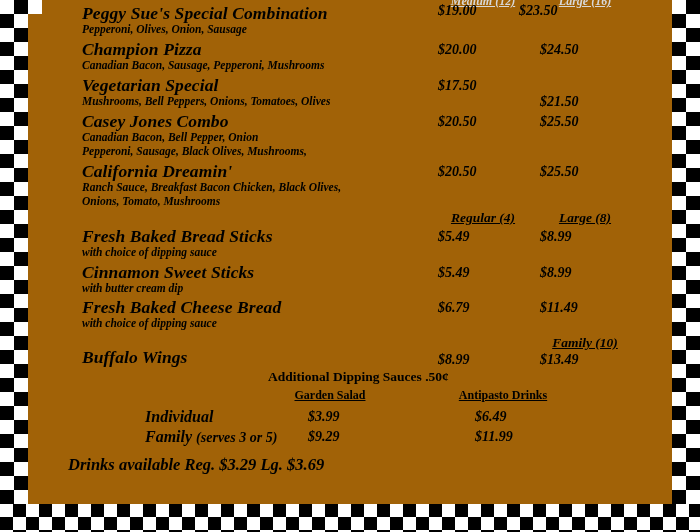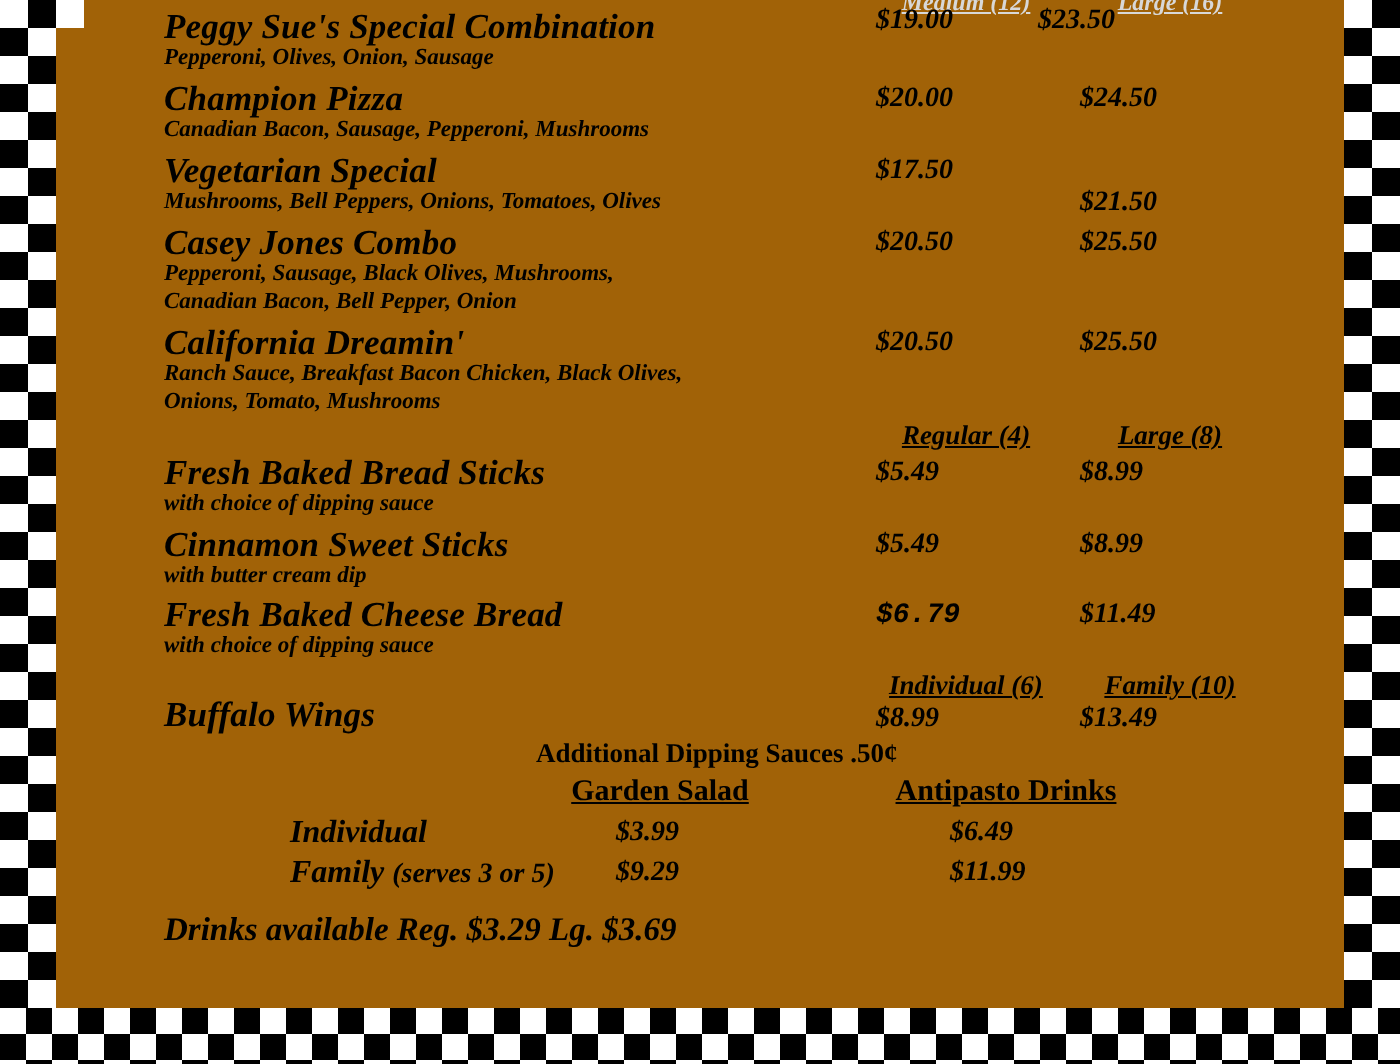--- a/index.html
+++ b/index.html
@@ -85,21 +85,21 @@
   }
   .center-note {
     position: absolute;
     font-weight: bold;
     font-size: 13.5px;
     white-space: nowrap;
   }
   .saladhead {
     position: absolute;
     font-weight: bold;
-    font-size: 15px;
+    font-size: 12px;
     text-decoration: underline;
     text-align: center;
     width: 170px;
     white-space: nowrap;
     font-style: normal;
   }
   .saladrow-label {
     position: absolute;
     font-weight: bold;
     font-style: italic;
@@ -168,22 +168,22 @@
 
     <div class="row" style="left:52px; top:76px;">
       <div class="name">Vegetarian Special</div>
       <div class="desc">Mushrooms, Bell Peppers, Onions, Tomatoes, Olives</div>
     </div>
     <div class="price" style="left:408px; top:78px;">$17.50</div>
     <div class="price" style="left:510px; top:78px;margin-top:16px;">$21.50</div>
 
     <div class="row" style="left:52px; top:112px;">
       <div class="name">Casey Jones Combo</div>
+      <div class="desc">Canadian Bacon, Bell Pepper, Onion</div>
       <div class="desc">Pepperoni, Sausage, Black Olives, Mushrooms,</div>
-      <div class="desc">Canadian Bacon, Bell Pepper, Onion</div>
     </div>
     <div class="price" style="left:408px; top:114px;">$20.50</div>
     <div class="price" style="left:510px; top:114px;">$25.50</div>
 
     <div class="row" style="left:52px; top:162px;">
       <div class="name">California Dreamin'</div>
       <div class="desc">Ranch Sauce, Breakfast Bacon Chicken, Black Olives,</div>
       <div class="desc">Onions, Tomato, Mushrooms</div>
     </div>
     <div class="price" style="left:408px; top:164px;">$20.50</div>
@@ -203,24 +203,23 @@
       <div class="name">Cinnamon Sweet Sticks</div>
       <div class="desc">with butter cream dip</div>
     </div>
     <div class="price" style="left:408px; top:265px;">$5.49</div>
     <div class="price" style="left:510px; top:265px;">$8.99</div>
 
     <div class="row" style="left:52px; top:298px;">
       <div class="name">Fresh Baked Cheese Bread</div>
       <div class="desc">with choice of dipping sauce</div>
     </div>
-    <div class="price" style="left:408px; top:300px;font-family:Liberation Mono, monospace;">$6.79</div>
+    <div class="price" style="left:408px; top:300px;">$6.79</div>
     <div class="price" style="left:510px; top:300px;">$11.49</div>
 
-    <div class="colhead" style="left:398px; top:335px;">Individual (6)</div>
     <div class="colhead" style="left:500px; top:335px;">Family (10)</div>
 
     <div class="row" style="left:52px; top:348px;">
       <div class="name">Buffalo Wings</div>
     </div>
     <div class="price" style="left:408px; top:352px;">$8.99</div>
     <div class="price" style="left:510px; top:352px;">$13.49</div>
 
     <div class="center-note" style="left:238px; top:369px;">Additional Dipping Sauces .50¢</div>
 
@@ -233,16 +232,16 @@
     <div class="saladprice" style="left:278px; top:409px;">$3.99</div>
     <div class="saladprice" style="left:445px; top:409px;">$6.49</div>
 
     <div class="saladrow-label" style="left:115px; top:428px;">
       <span>Family</span>
       <span class="small">(serves 3 or 5)</span>
     </div>
     <div class="saladprice" style="left:278px; top:429px;">$9.29</div>
     <div class="saladprice" style="left:445px; top:429px;">$11.99</div>
 
-    <div class="drinks" style="left:52px; top:455px;">Drinks available Reg. $3.29   Lg. $3.69</div>
+    <div class="drinks" style="left:38px; top:455px;">Drinks available Reg. $3.29   Lg. $3.69</div>
 
   </div>
 </div>
 
 </body></html>

